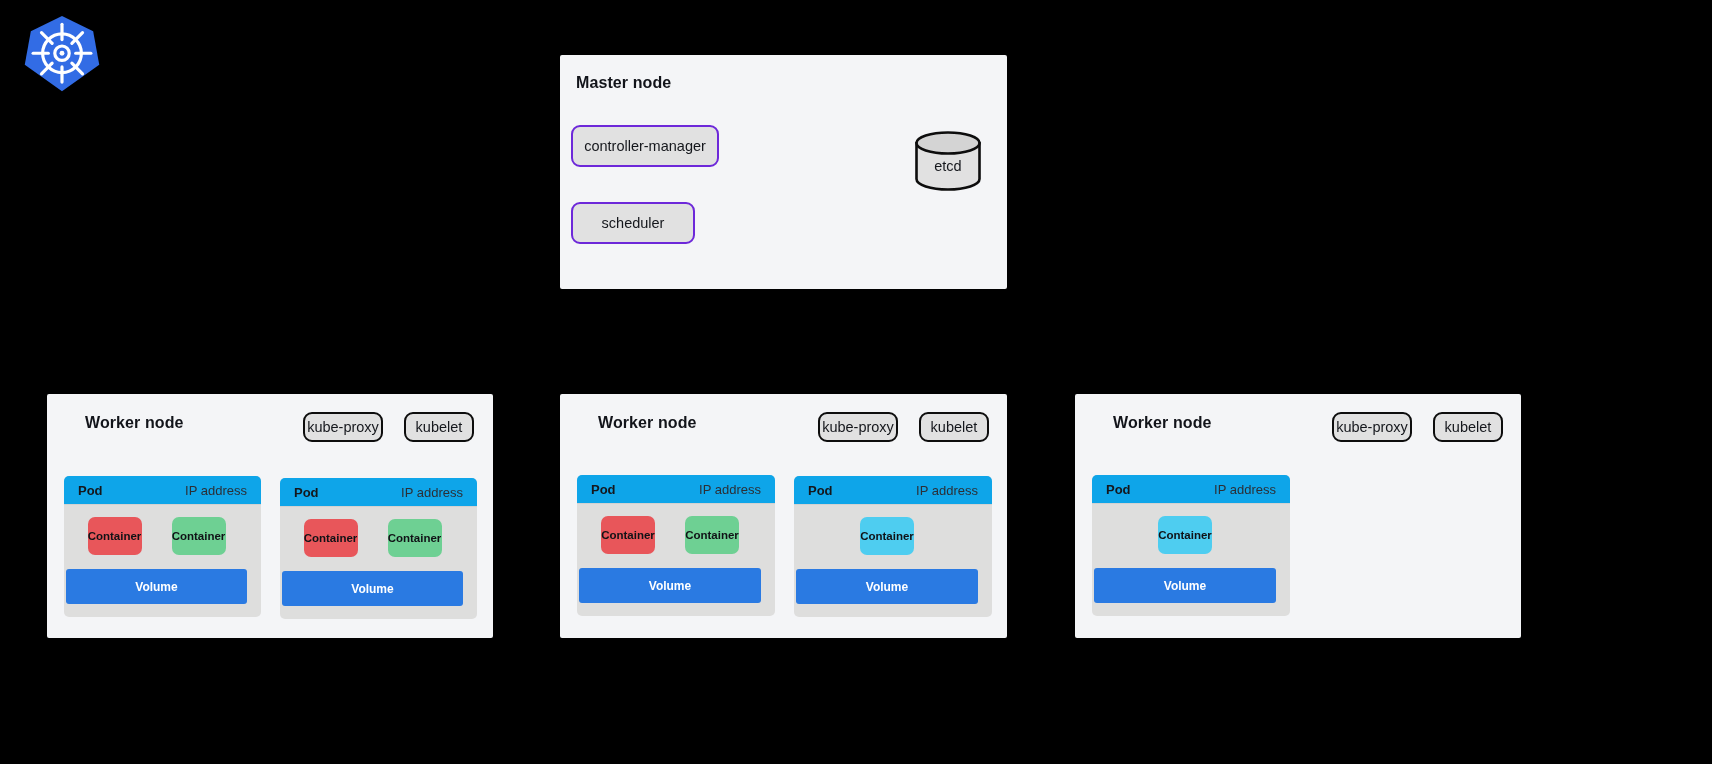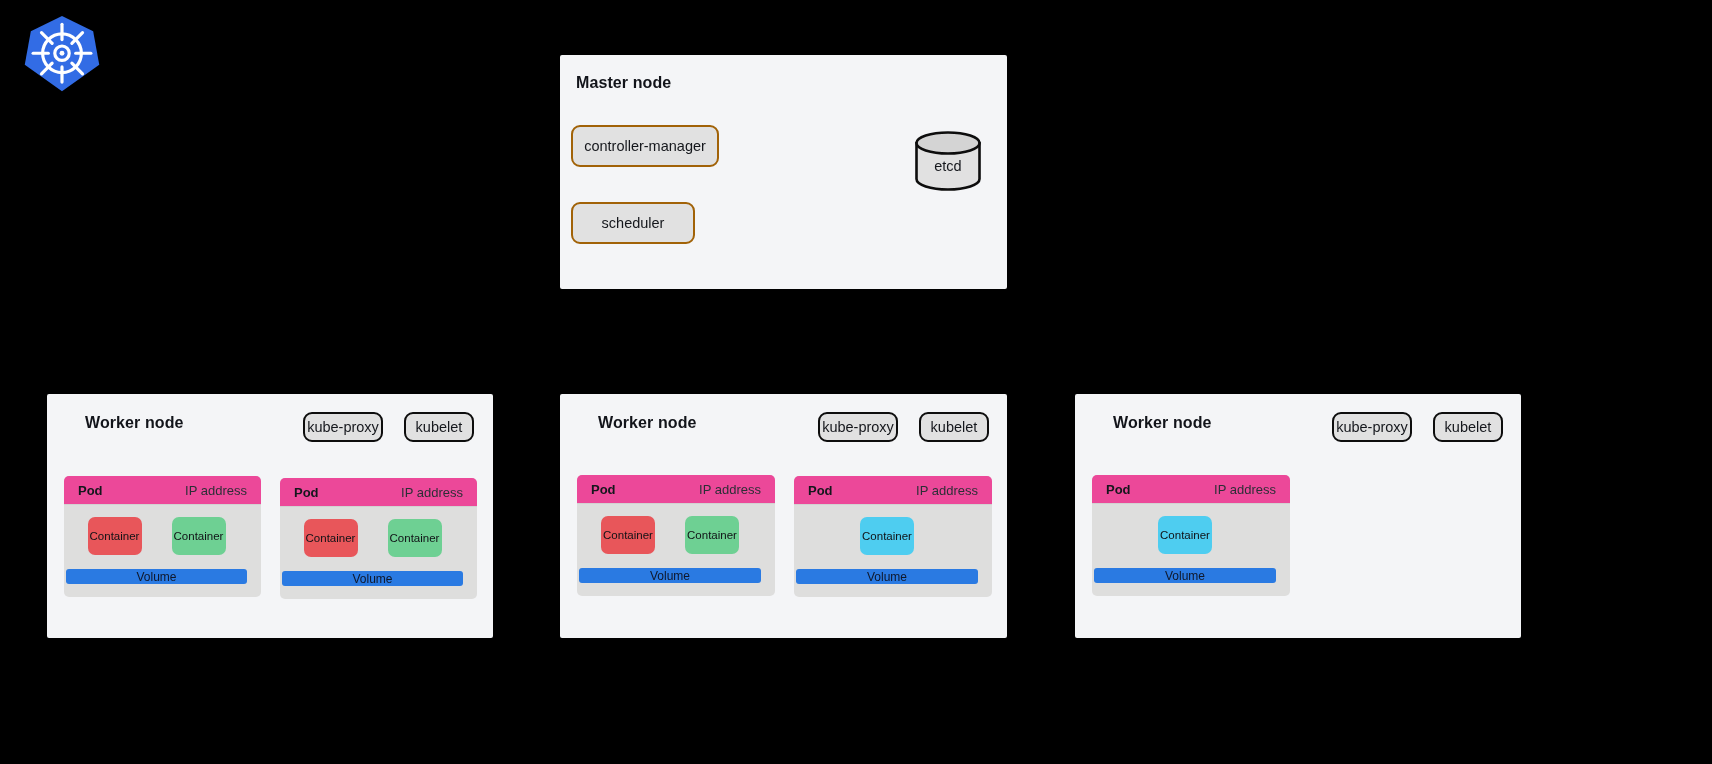--- a/index.html
+++ b/index.html
@@ -33,21 +33,21 @@
     letter-spacing: 0.1px;
   }
 
   
   #master-node { left: 560px; top: 55px; width: 447px; height: 234px; }
   #master-node .node-title { left: 16px; top: 19px; }
 
   .proc-box {
     position: absolute;
     background: #e1e1e1;
-    border: 2px solid #a16207;
+    border: 2px solid #6d28d9;
     border-radius: 9px;
     display: flex;
     align-items: center;
     justify-content: center;
     font-size: 14.5px;
     color: #15171c;
   }
   #controller-manager-box { left: 11px; top: 70px; width: 148px; height: 42px; }
   #scheduler-box          { left: 11px; top: 147px; width: 124px; height: 42px; }
   #api-server-box         { left: 194px; top: 93px; width: 118px; height: 60px; }
@@ -101,65 +101,66 @@
   
   .pod {
     position: absolute;
     background: #dededd;
     border-radius: 5px;
     overflow: hidden;
   }
   .pod-header {
     position: relative;
     height: 29px;
-    background: #ec4899;
+    background: #0ea5e9;
     border-bottom: 1px solid #d2d2d1;
     display: flex;
     align-items: center;
     padding: 0 14px;
   }
   .pod-label {
     font-weight: bold;
     font-size: 13px;
     color: #15171c;
   }
   .pod-ip {
     margin-left: auto;
     font-size: 13px;
     color: #2c2f36;
   }
   .pod-body {
     position: relative;
     padding: 12px 14px 13px 2px;
+    font-weight: bold;
   }
   .container-row {
     display: flex;
     justify-content: center;
     gap: 30px;
     margin-bottom: 14px;
   }
   .container-chip {
     width: 54px;
     height: 38px;
     border-radius: 7px;
     display: flex;
     align-items: center;
     justify-content: center;
     font-size: 11.5px;
     color: #101216;
     white-space: nowrap;
   }
   .volume-bar {
-    height: 15px;
+    height: 35px;
     border-radius: 3px;
     display: flex;
     align-items: center;
     justify-content: center;
     font-size: 12px;
-    color: #0f172a;
+    color: #ffffff;
   }
 
   
   #w1-pod-1 { left: 17px;  top: 82px;  width: 197px; }
   #w1-pod-2 { left: 233px; top: 84px;  width: 197px; }
   #w2-pod-1 { left: 17px;  top: 81px;  width: 198px; }
   #w2-pod-2 { left: 234px; top: 82px;  width: 198px; }
   #w3-pod-1 { left: 17px;  top: 81px;  width: 198px; }
 </style>
 </head>

